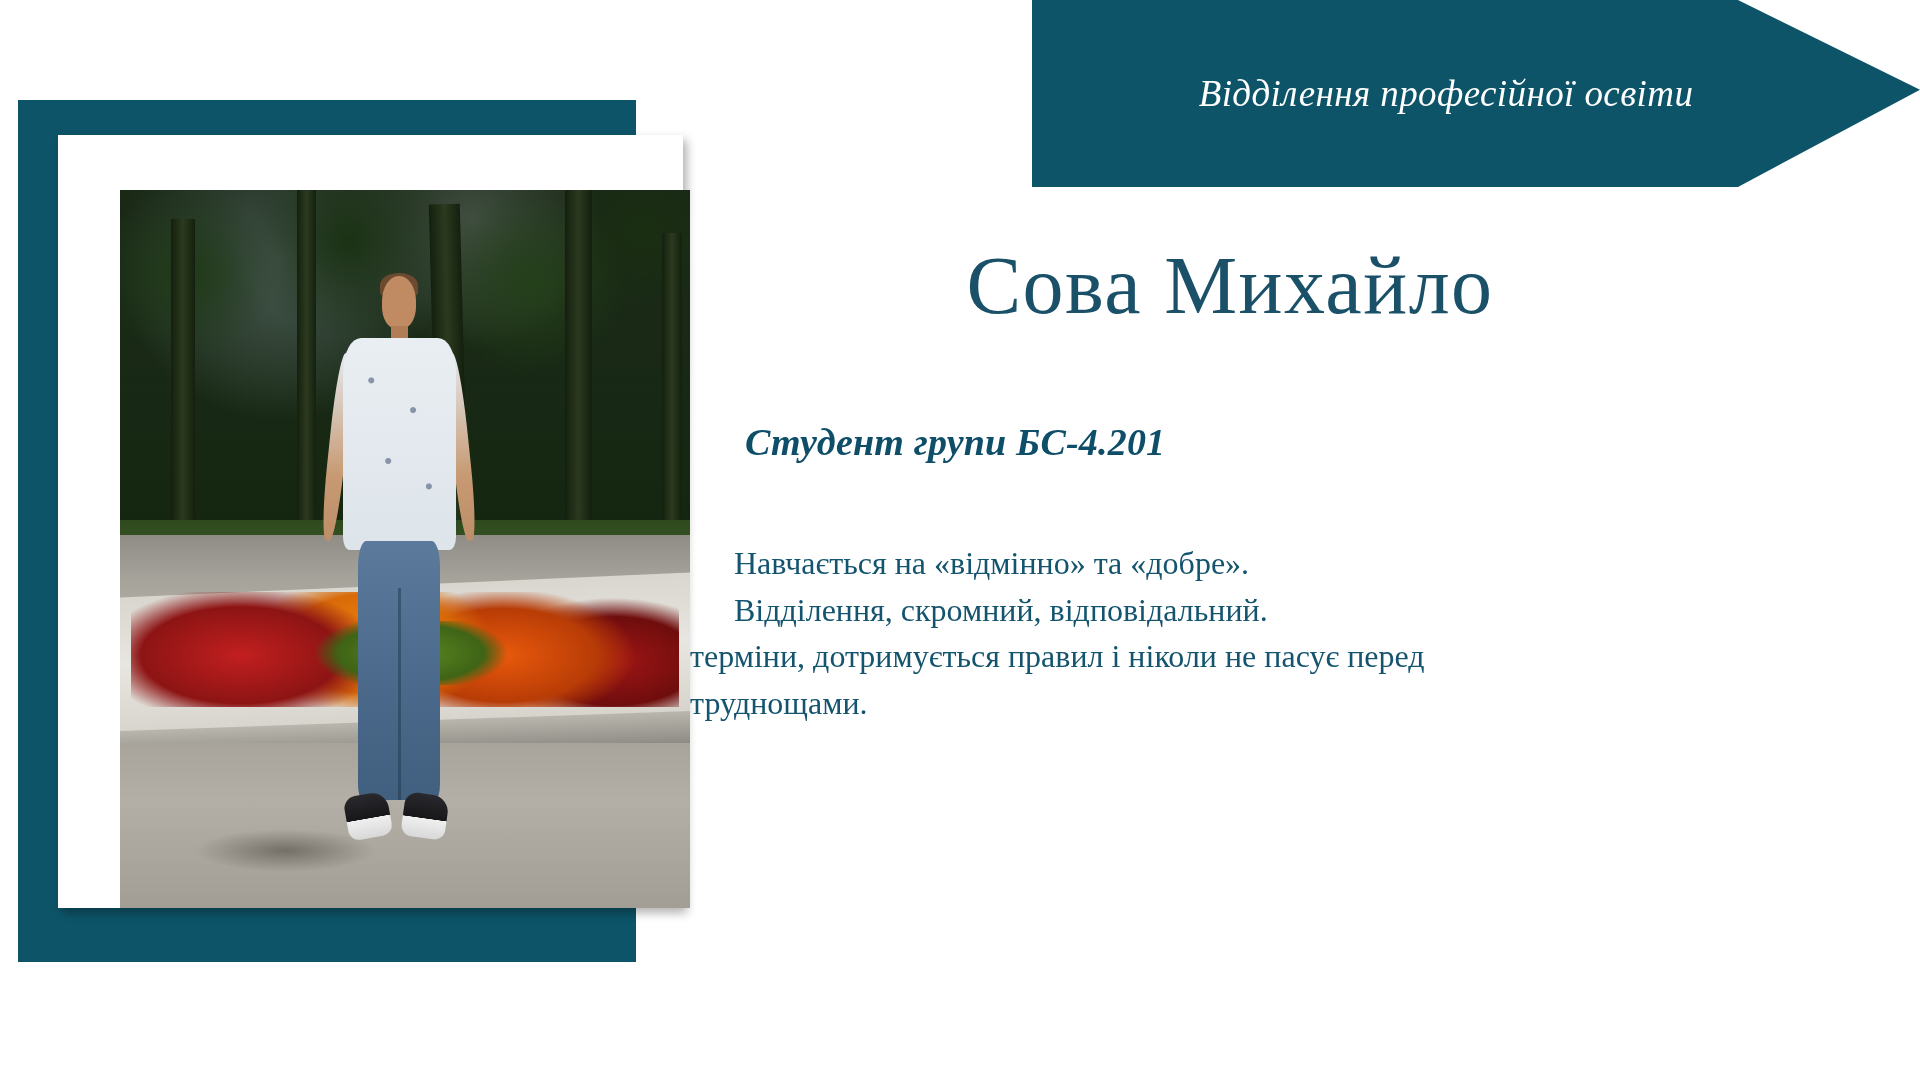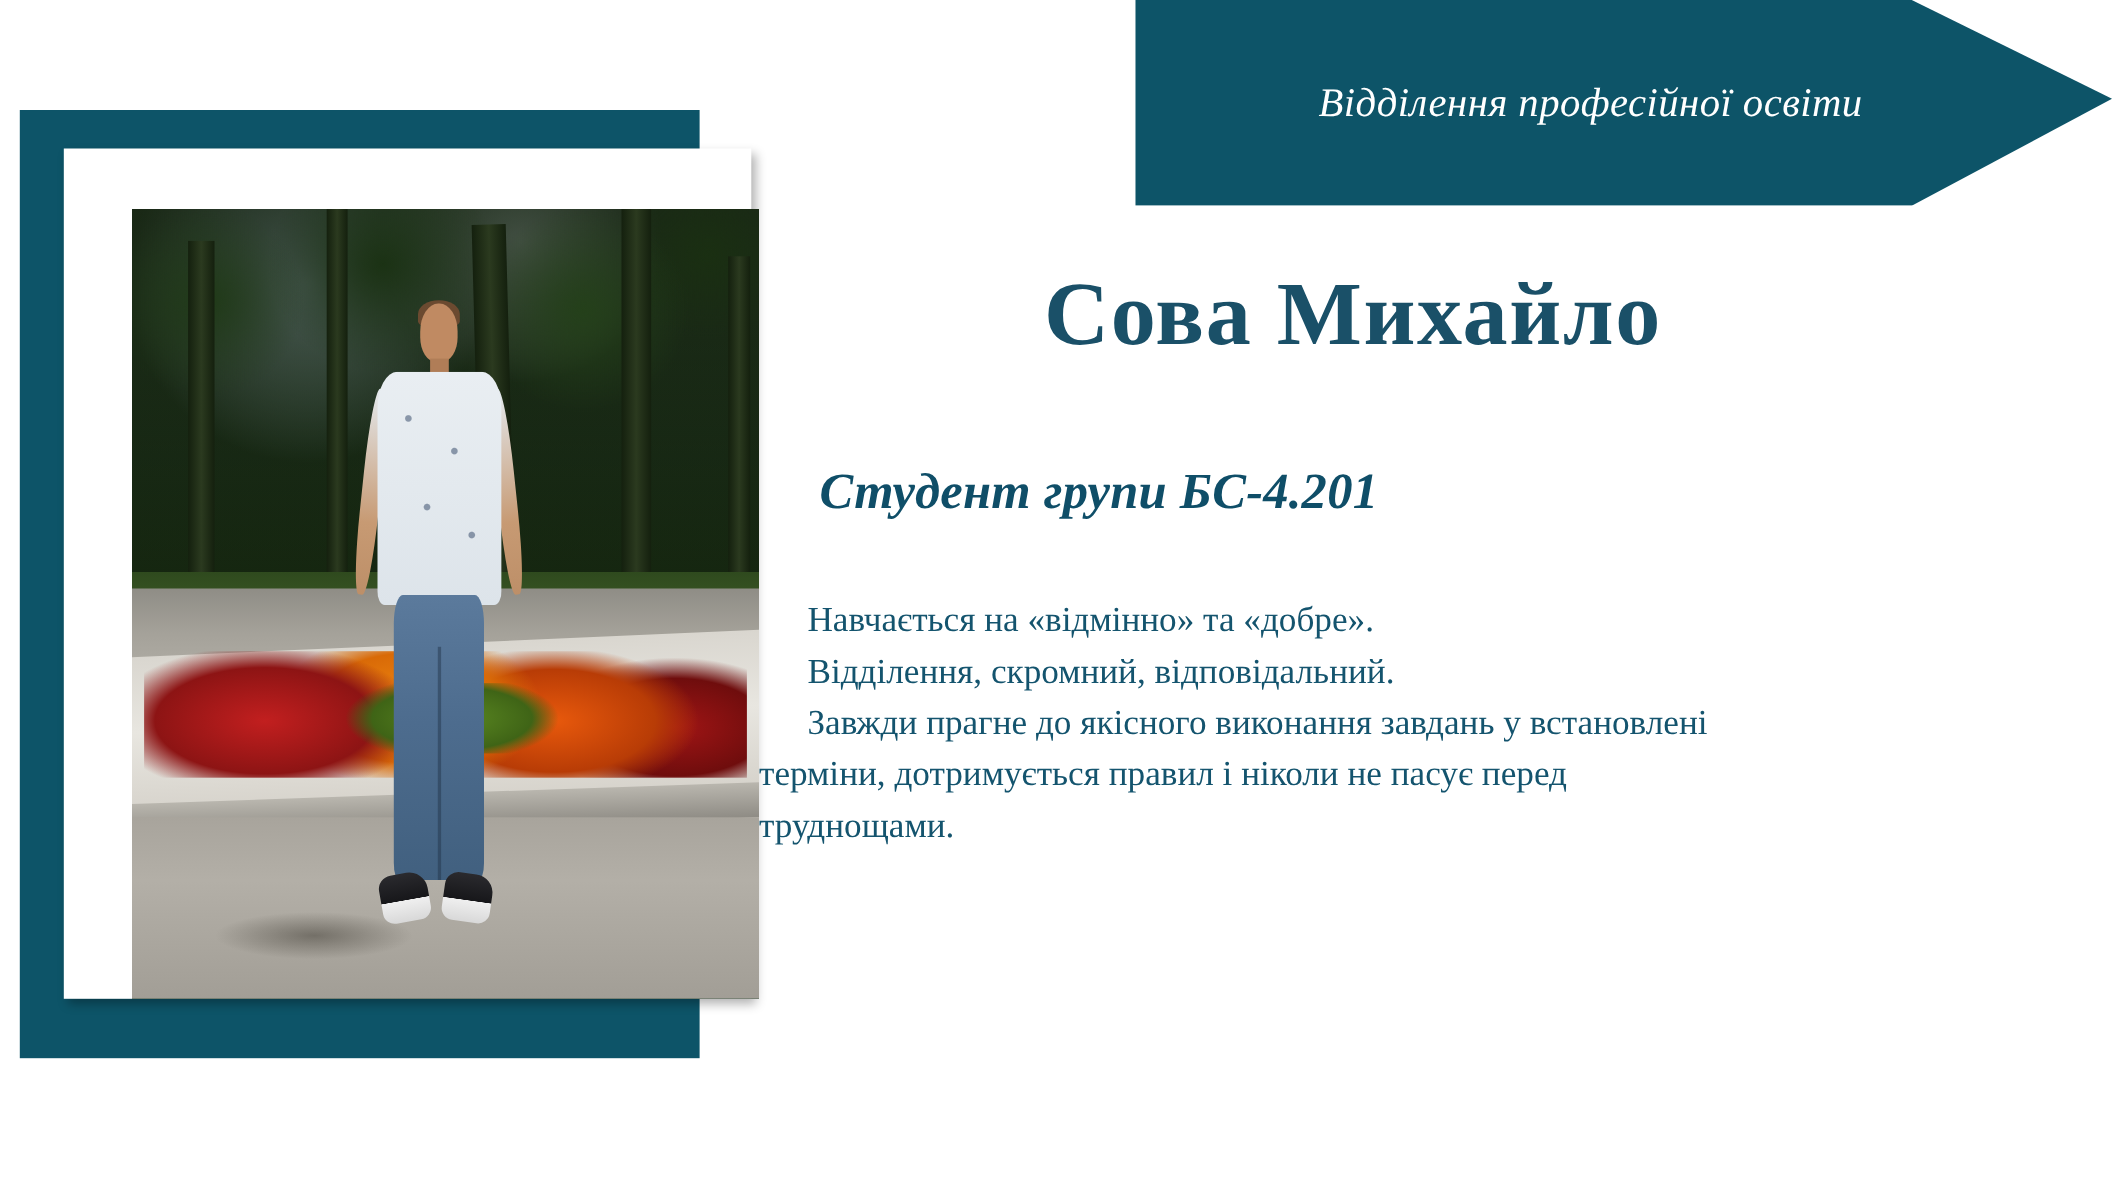--- a/index.html
+++ b/index.html
@@ -220,36 +220,36 @@
 
   
   .title {
     position: absolute;
     left: 700px;
     top: 245px;
     width: 1060px;
     text-align: center;
     color: #1A5068;
     font-family: "Liberation Serif", "DejaVu Serif", serif;
-    font-weight: 700;
+    font-weight: 400;
     font-size: 82px;
     line-height: 1.0;
     letter-spacing: 1.5px;
     white-space: nowrap;
   }
 
   .subtitle {
     position: absolute;
     left: 745px;
     top: 420px;
     color: #0F4E68;
     font-family: "Liberation Serif", "DejaVu Serif", serif;
     font-weight: bold;
     font-style: italic;
-    font-size: 46px;
+    font-size: 38px;
     letter-spacing: 0.2px;
     white-space: nowrap;
   }
 
   .body-text {
     position: absolute;
     left: 690px;
     top: 540px;
     width: 1170px;
     color: #14546E;
@@ -310,18 +310,17 @@
     </div>
   </div>
 
   <div class="title">Сова Михайло</div>
 
   <div class="subtitle">Студент групи БС-4.201</div>
 
   <div class="body-text">
     <p class="indent">Навчається на «відмінно» та «добре».</p>
     <p class="indent">Відділення, скромний, відповідальний.</p>
-    <p class="indent">Завжди прагне до якісного виконання завдань у встановлені</p>
     <p>терміни, дотримується правил і ніколи не пасує перед</p>
     <p>труднощами.</p>
   </div>
 
 </div>
 
 </body></html>

